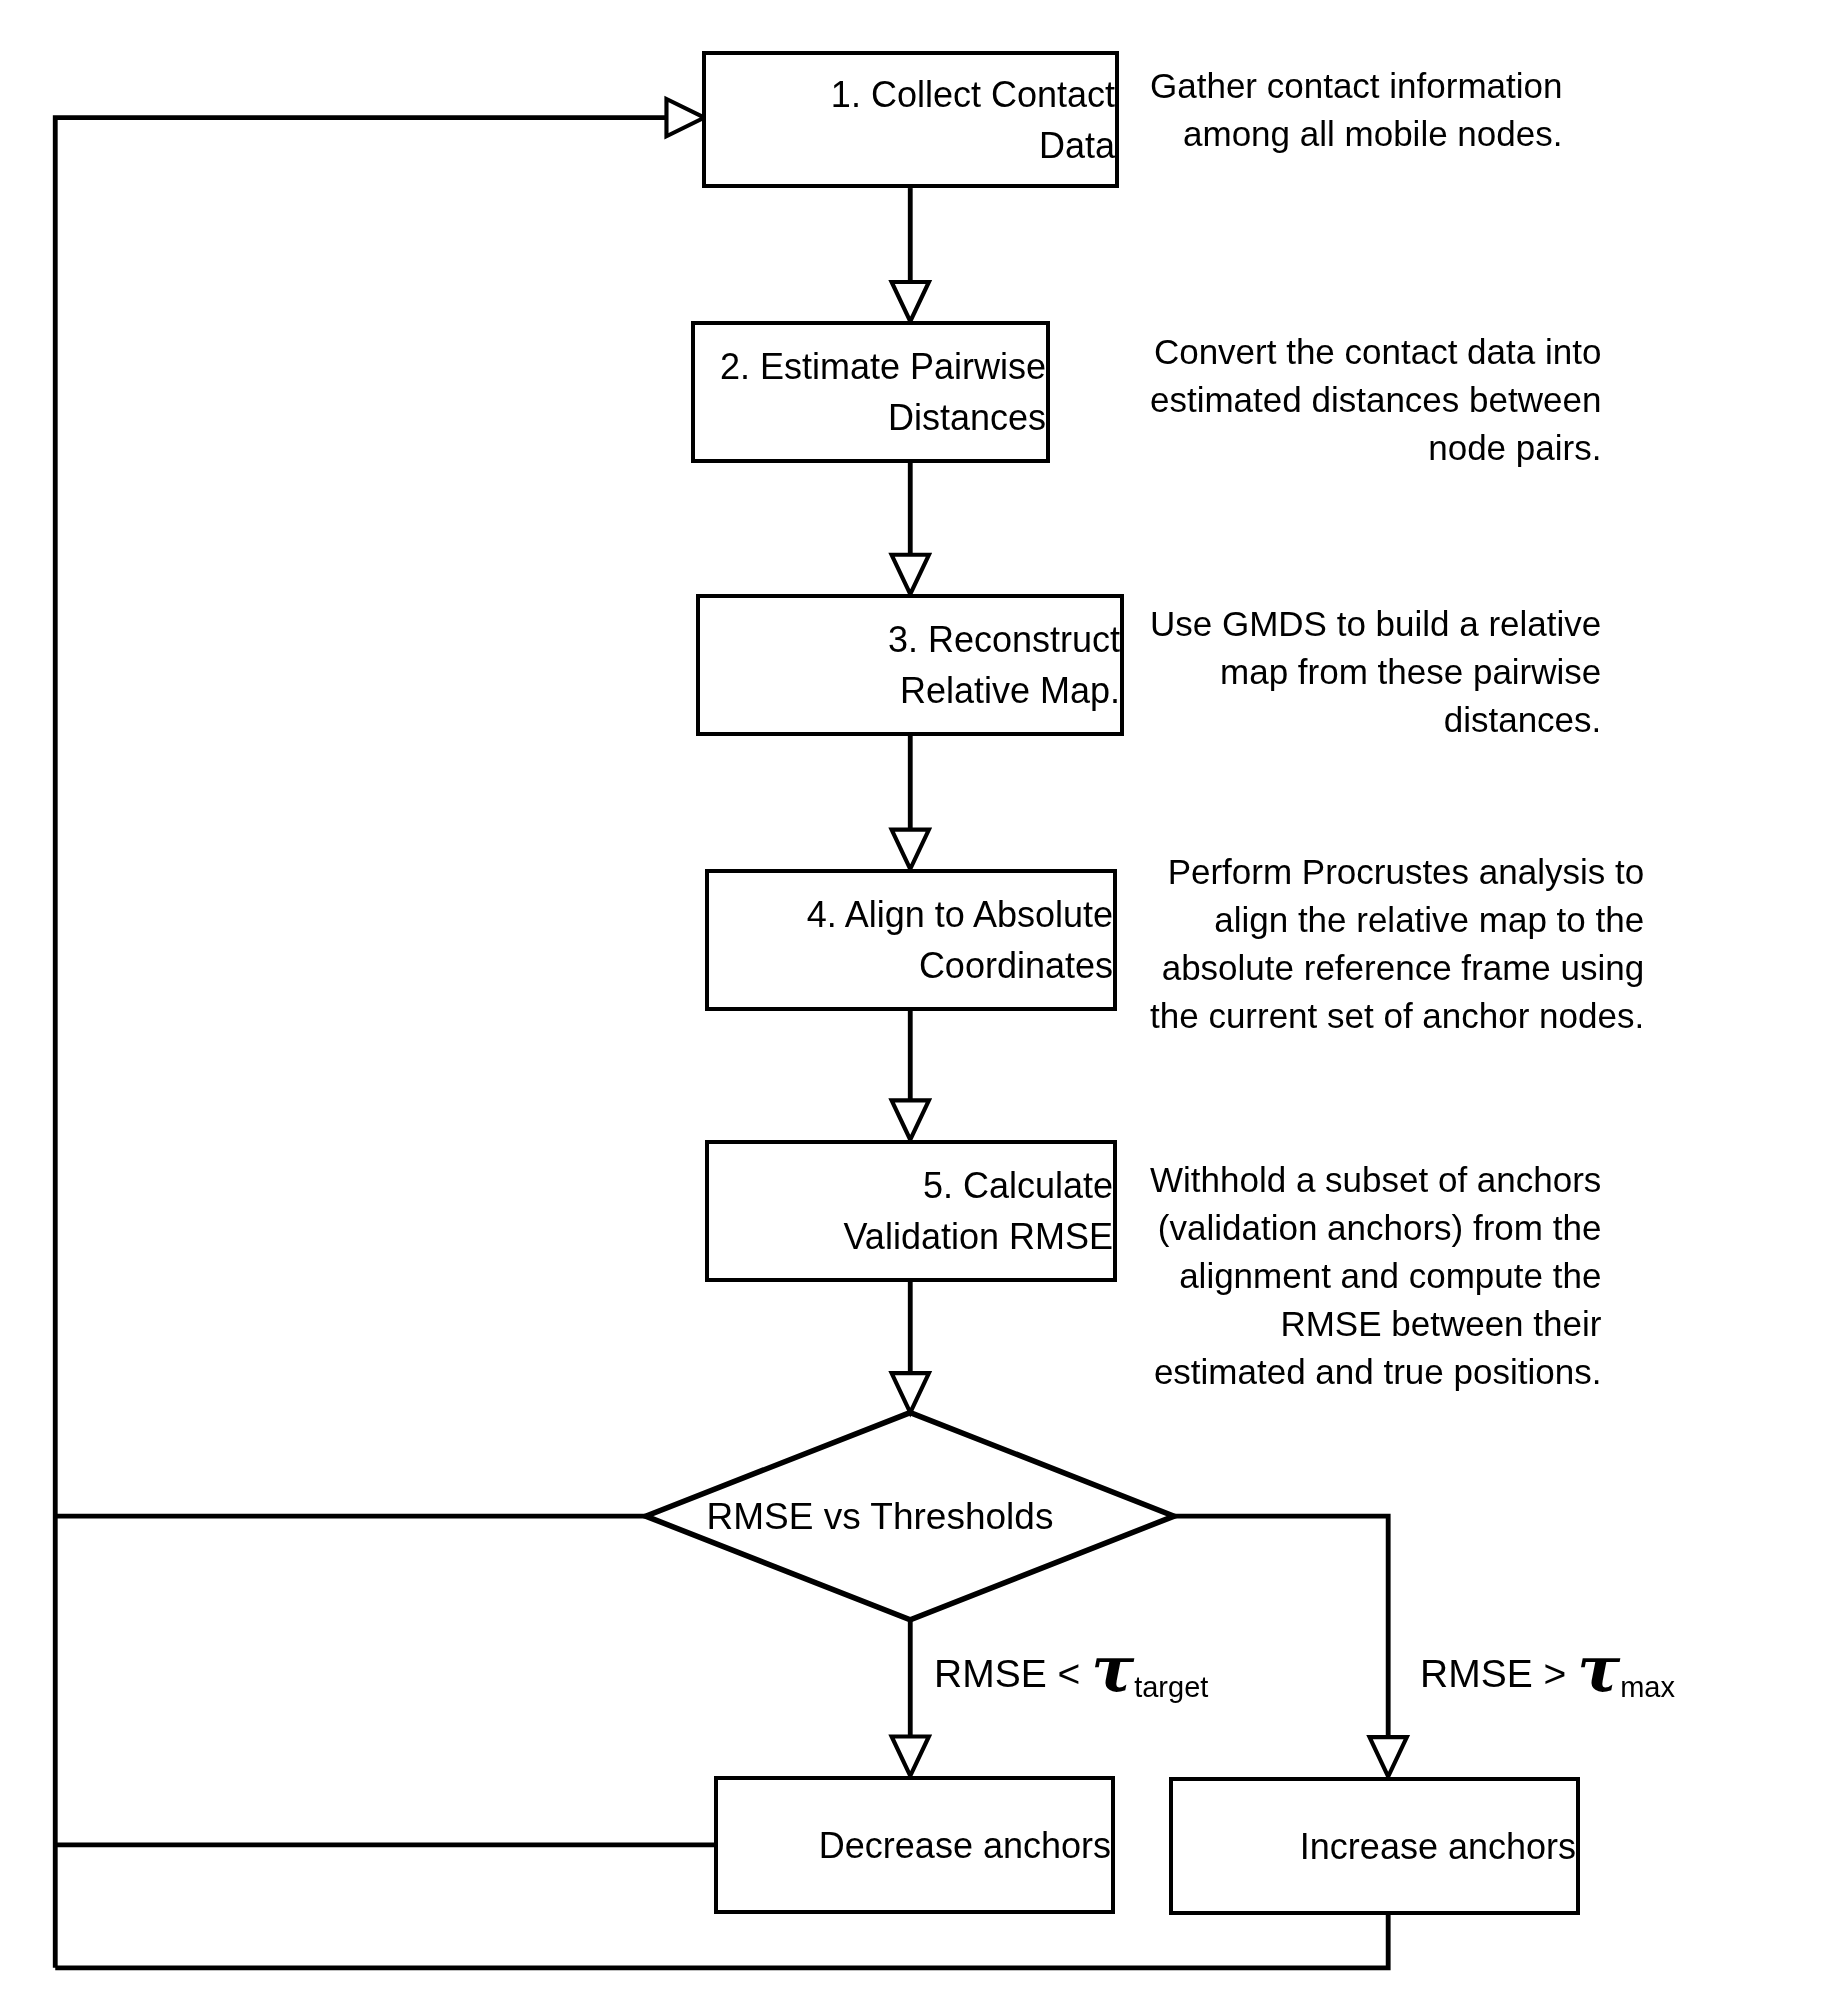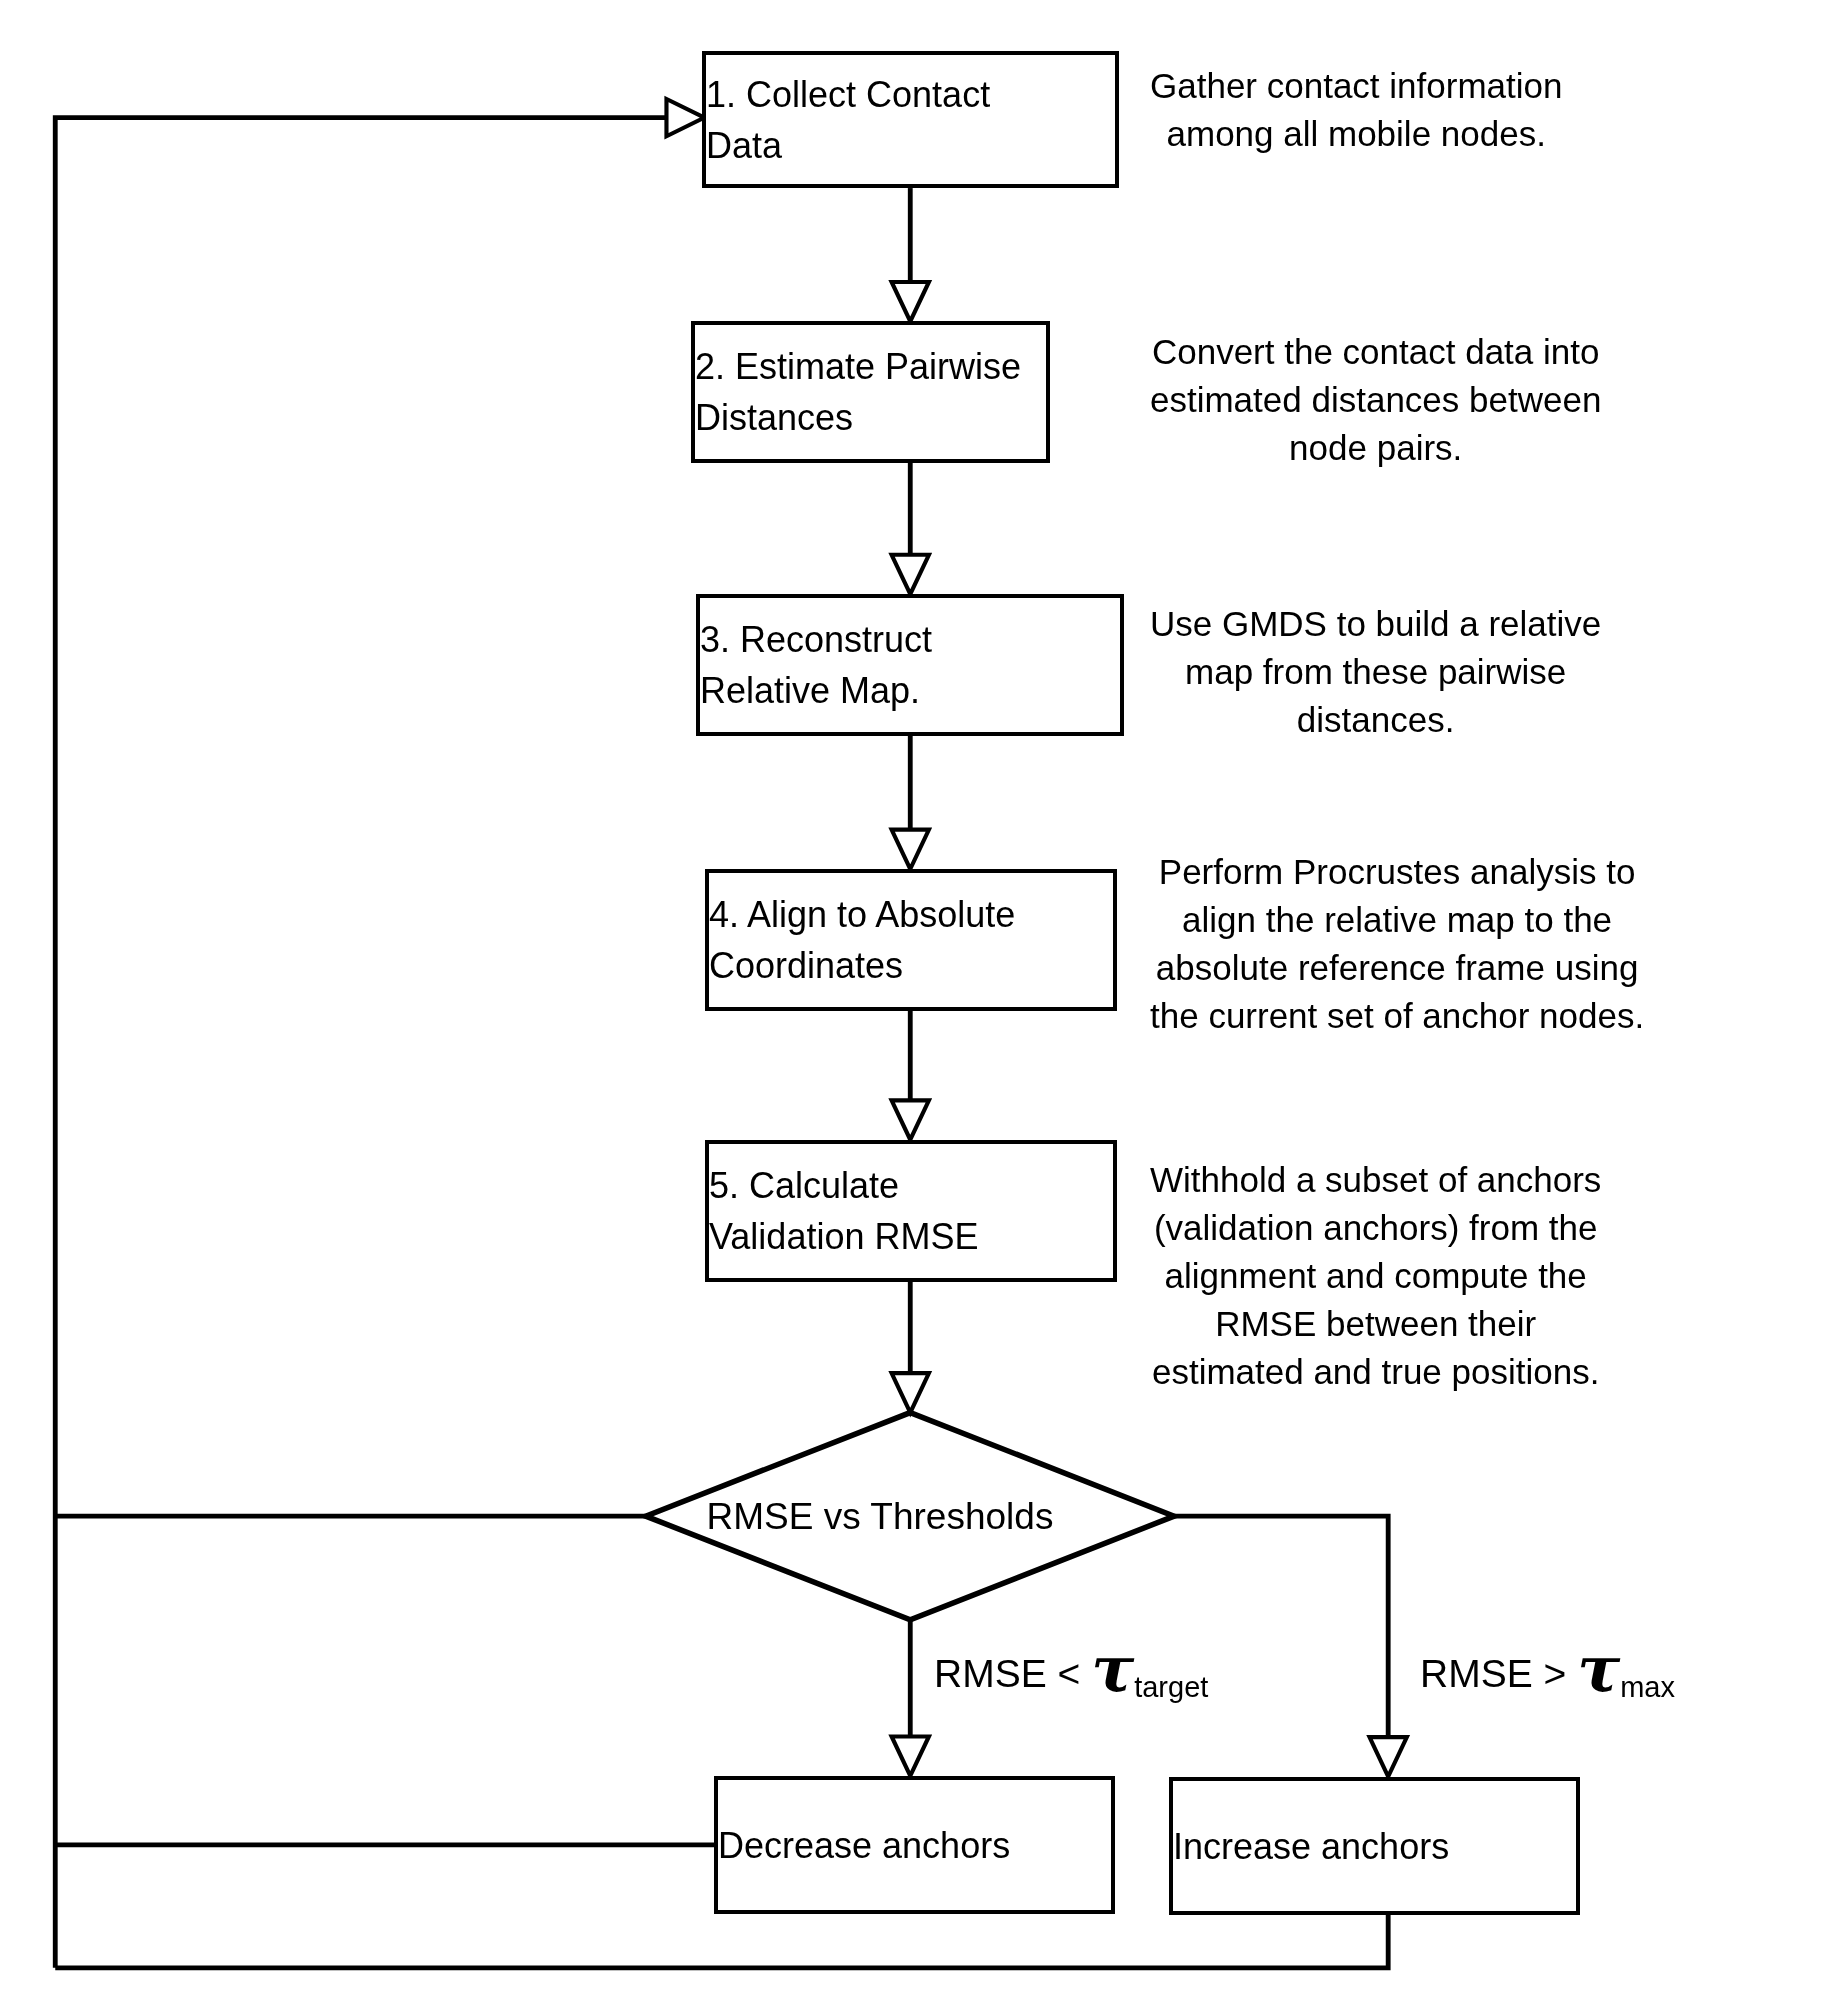--- a/index.html
+++ b/index.html
@@ -12,33 +12,33 @@
     color: #000000;
   }
   #wires { position: absolute; left: 0; top: 0; width: 1844px; height: 2015px; }
   .box {
     position: absolute;
     box-sizing: border-box;
     border: 4.8px solid #000000;
     background: #ffffff;
     display: flex;
     flex-direction: column;
-    align-items: flex-start;
+    align-items: flex-end;
     justify-content: center;
     text-align: center;
     font-size: 36px;
     line-height: 51px;
     white-space: nowrap;
   }
   .annotation {
     position: absolute;
     font-size: 35px;
     line-height: 48px;
     white-space: nowrap;
-    text-align: center;
+    text-align: right;
   }
   .decision-label {
     position: absolute;
     display: flex;
     align-items: center;
     justify-content: center;
     font-size: 37px;
     white-space: nowrap;
   }
   .edge-label {

